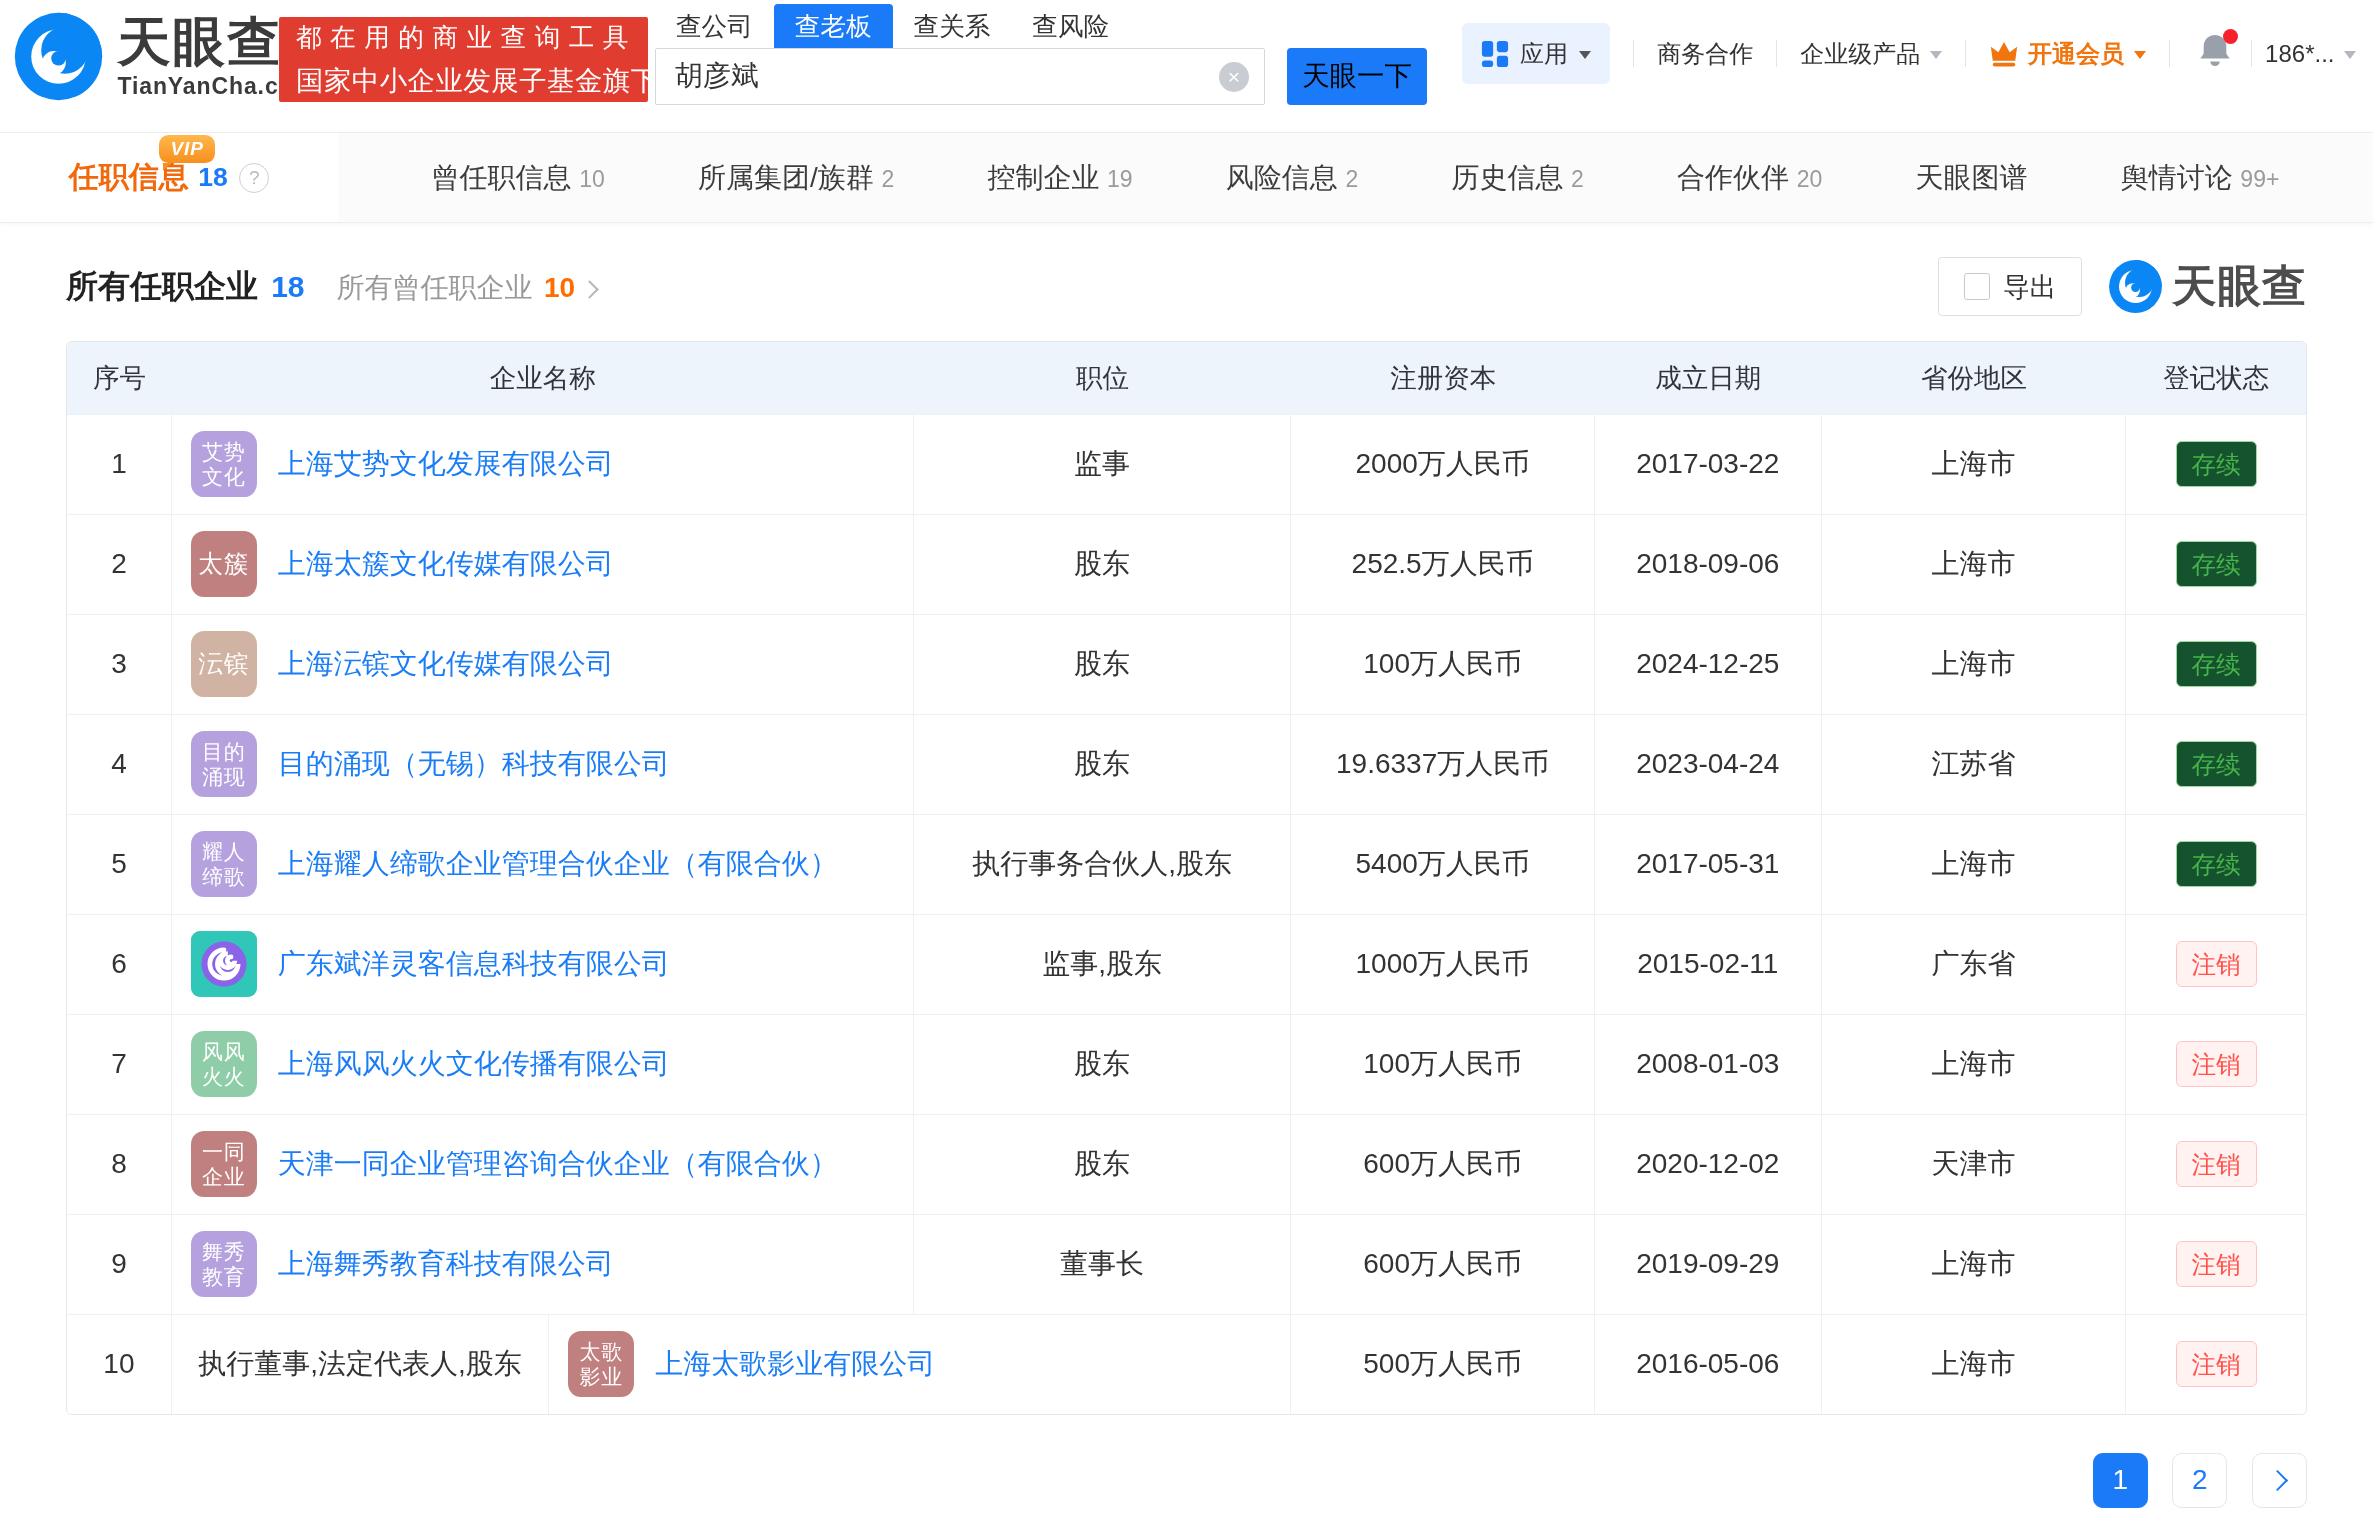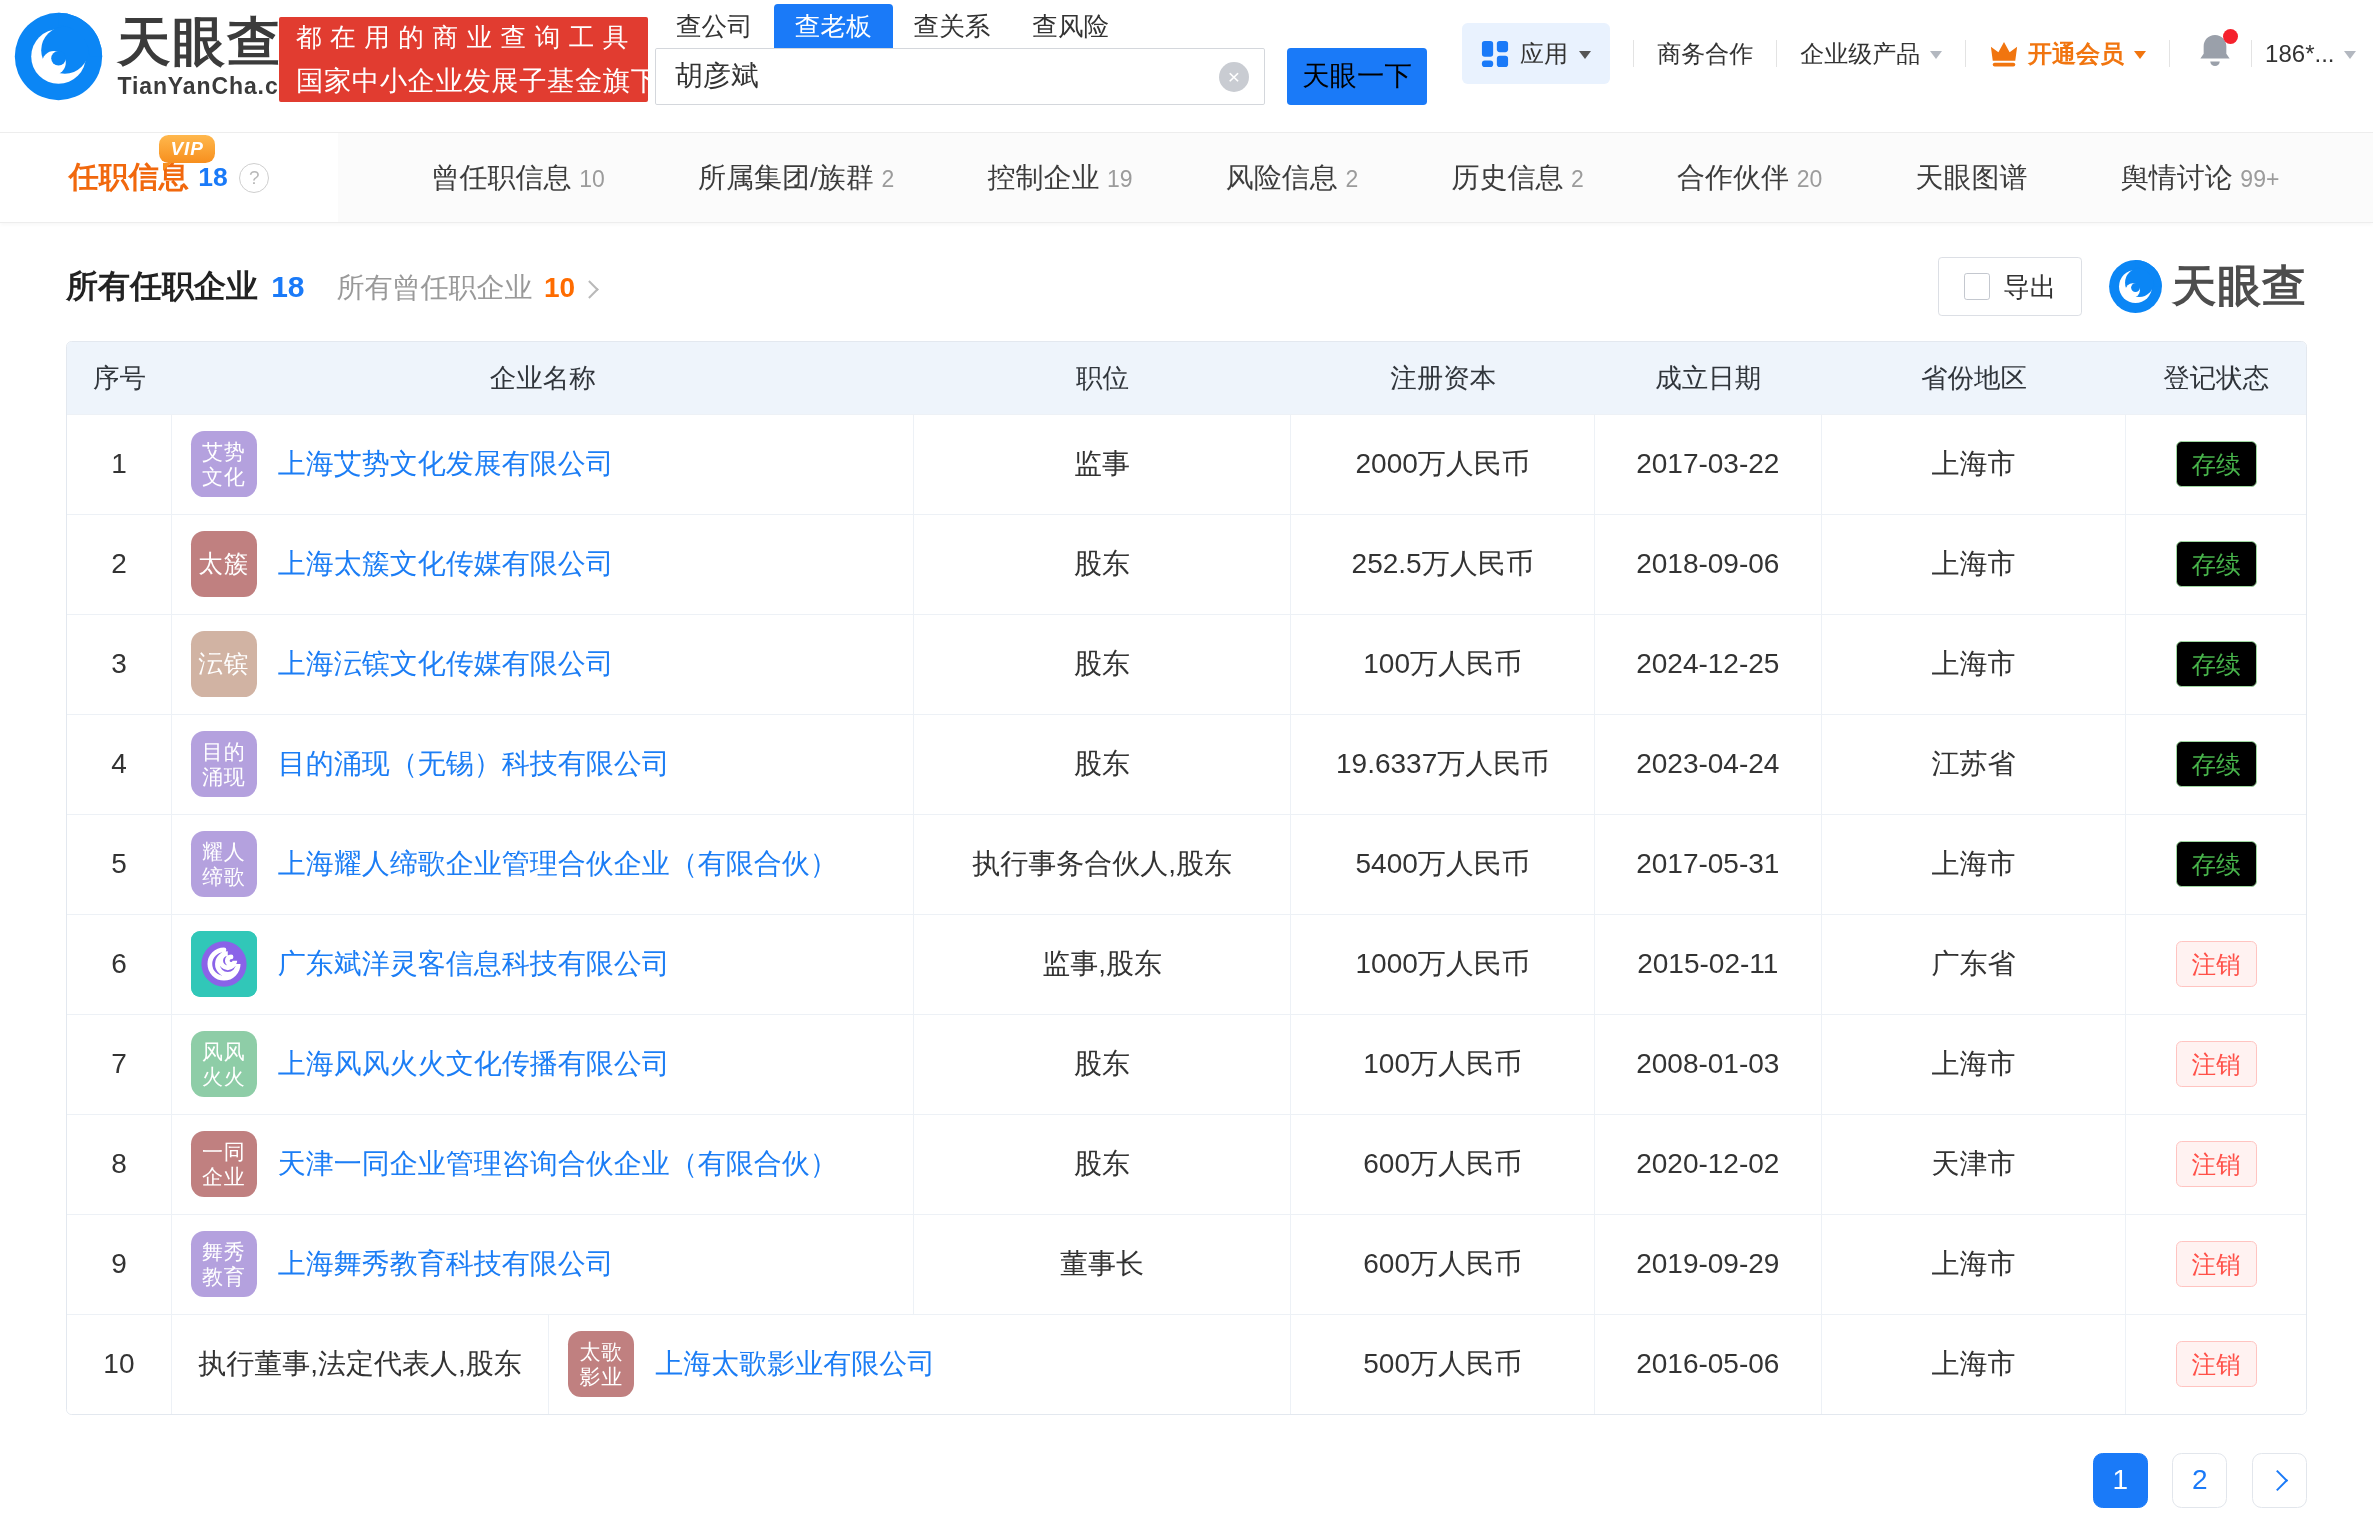--- a/index.html
+++ b/index.html
@@ -81,21 +81,21 @@
   .td { display:flex; align-items:center; justify-content:center; font-size:28px; color:#333; border-right:0.9px solid #edf1f6; }
   .td:last-child { border-right:none; }
   .td.company { justify-content:flex-start; padding-left:19px; gap:21px; }
   .avatar { width:66px; height:66px; border-radius:13.2px; color:#fff; display:flex; flex-direction:column;
             align-items:center; justify-content:center; text-align:center; flex:none; }
   .avatar .ln { font-size:21px; line-height:25.6px; letter-spacing:0.9px; }
   .avatar.single .ln { font-size:24.6px; }
   .avatar.logo { background:#31c7b8; border-radius:9.5px; }
   .company-link { color:#1b7df5; text-decoration:none; font-size:28px; cursor:pointer; white-space:nowrap; }
   .badge { padding:5.7px 15px; border-radius:5.7px; font-size:24.6px; border:0.9px solid transparent; }
-  .badge.active { color:#47b34a; background:#000000; border-color:#9ed89f; }
+  .badge.active { color:#47b34a; background:#14532d; border-color:#9ed89f; }
   .badge.cancelled { color:#ff5149; background:#fff2f1; border-color:#ffc4c1; }
 
   
   .pagination { display:flex; justify-content:flex-end; align-items:center; gap:24.6px; margin:38px 66px 0; }
   .page { min-width:55px; height:55px; border-radius:9.5px; display:flex; align-items:center; justify-content:center;
           font-size:28px; cursor:pointer; background:#fff; border:0.9px solid #e2e6ec; color:#1a7af8; }
   .page.current { background:#1a7af8; color:#fff; border-color:#1a7af8; }
   .next-chev { width:15px; height:15px; border-top:2.8px solid #1a7af8; border-right:2.8px solid #1a7af8; transform:rotate(45deg); margin-left:-3.8px; }
 </style>
 </head>

